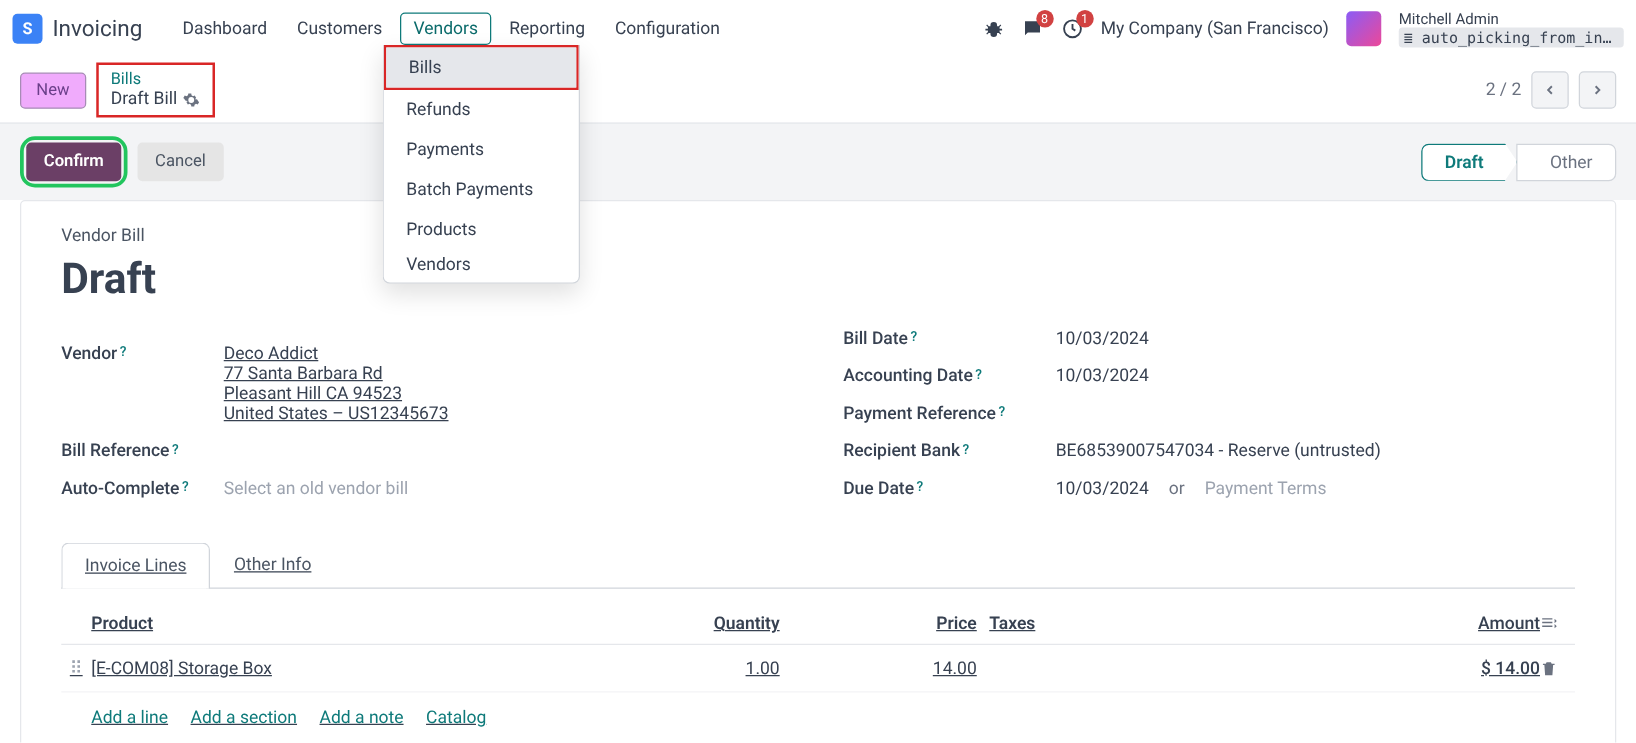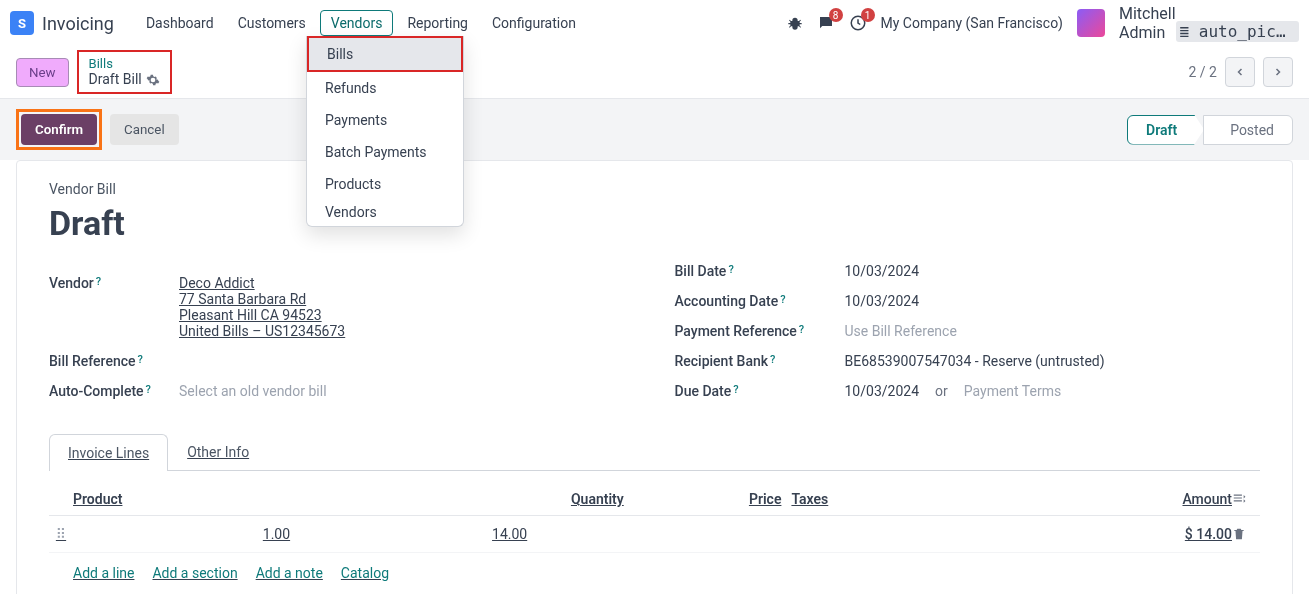--- a/index.html
+++ b/index.html
@@ -10,37 +10,37 @@
 .app-icon { width: 24px; height: 24px; background: #3b82f6; border-radius: 4px; display: flex; align-items: center; justify-content: center; color: #fff; font-weight: 700; font-size: 13px; margin-right: 4px;}
 .app-name { font-size: 18px; color: #374151; margin-right: 18px; }
 .navlink { padding: 4px 10px; color: #374151; cursor: pointer; border-radius: 4px; }
 .navlink.active { border: 1px solid #0e7a7a; color: #0b6b6b; }
 .topnav-spacer { flex: 1; }
 .top-right { display: flex; align-items: center; gap: 14px; }
 .icon-wrap { position: relative; display: inline-flex; align-items: center; }
 .badge { position: absolute; top: -6px; right: -8px; background: #d14141; color: #fff; border-radius: 999px; font-size: 10px; min-width: 14px; height: 14px; display: flex; align-items: center; justify-content: center; padding: 0 3px;}
 .company-name { color: #374151; }
 .avatar { width: 28px; height: 28px; border-radius: 4px; background: linear-gradient(135deg,#8b5cf6,#ec4899); display: inline-block; }
-.user-stack { display: flex; flex-direction: row; font-size: 16px; line-height: 1.2; max-width: 180px; align-items: flex-end; }
+.user-stack { display: flex; flex-direction: column; font-size: 12px; line-height: 1.2; max-width: 180px; }
 .user-sub { background:#e5e7eb; padding:1px 4px; border-radius:3px; font-family: ui-monospace, SFMono-Regular, Menlo, monospace; color:#374151; overflow:hidden; text-overflow: ellipsis; white-space:nowrap; }
 .user-sub::before { content: "≣ "; }
 
 
 .subbar { height: 52px; display: flex; align-items: center; padding: 0 16px; gap: 8px; }
 .btn-new { border: 1px solid #a78bb5; background: #f0abfc; color: #6b3f8a; padding: 6px 12px; border-radius: 4px; cursor: pointer; }
 .breadcrumb-box { border: 2px solid #d92626; padding: 4px 10px; display: flex; flex-direction: column; line-height: 1.2; }
 .bc-top { color: #0e7a7a; font-size: 13px; cursor: pointer; }
 .bc-bottom { color: #374151; font-size: 14px; display: flex; align-items: center; gap: 4px; }
 .subbar-spacer { flex: 1; }
 .pager { display: flex; align-items: center; gap: 8px; color: #6b7280; }
 .pager-btn { width: 30px; height: 30px; border: 1px solid #d1d5db; background: #f3f4f6; border-radius: 4px; display: flex; align-items: center; justify-content: center; cursor: pointer; color:#6b7280; }
 
 
 .actionrow { background: #f3f4f6; padding: 10px 16px; display: flex; align-items: center; gap: 8px; border-top: 1px solid #e5e7eb; }
-.btn-confirm-wrap { border: 3px solid #f97316; padding: 2px; border-radius:0;}
+.btn-confirm-wrap { border: 3px solid #22c55e; padding: 2px; border-radius:12px;}
 .btn-confirm { background: #6b3f66; color: #fff; border: none; padding: 8px 14px; border-radius: 4px; font-weight: 600; cursor: pointer; }
 .btn-cancel { background: #e5e5e5; color: #4b5563; border: none; padding: 8px 14px; border-radius: 4px; cursor: pointer; }
 .actionrow-spacer { flex: 1; }
 .status-pipe { display: flex; }
 .status-step { padding: 6px 18px; border: 1px solid #d1d5db; background: #fff; position: relative; color: #6b7280; }
 .status-step.first { border-radius: 6px 0 0 6px; border-color: #0e7a7a; color: #0e7a7a; font-weight: 600; clip-path: polygon(0 0, calc(100% - 10px) 0, 100% 50%, calc(100% - 10px) 100%, 0 100%); padding-right: 26px; }
 .status-step.last { border-radius: 0 6px 6px 0; margin-left:-1px; padding-left: 26px;}
 
 
 .form-area { padding: 20px 32px; border: 1px solid #e5e7eb; margin: 0 16px; border-radius: 4px; }
@@ -166,40 +166,40 @@
 </div>
 
 <div class="actionrow">
   <span class="btn-confirm-wrap">
     <button class="btn-confirm">Confirm</button>
   </span>
   <button class="btn-cancel">Cancel</button>
   <div class="actionrow-spacer"></div>
   <div class="status-pipe">
     <div class="status-step first">Draft</div>
-    <div class="status-step last">Posted</div>
+    <div class="status-step last">Other</div>
   </div>
 </div>
 
 <div class="form-area">
   <div class="section-label">Vendor Bill</div>
   <div class="big-title">Draft</div>
 
   <div class="two-col">
     <div class="col">
       <div class="frow">
         <div class="flabel">
             <span>Vendor</span>
             <span class="help-q">?</span>
           </div>
         <div class="fvalue">
           <span class="addr-line">Deco Addict</span>
           <span class="addr-line">77 Santa Barbara Rd</span>
           <span class="addr-line">Pleasant Hill CA 94523</span>
-          <span class="addr-line">United Bills – US12345673</span>
+          <span class="addr-line">United States – US12345673</span>
         </div>
       </div>
       <div class="frow">
         <div class="flabel">
             <span>Bill Reference</span>
             <span class="help-q">?</span>
           </div>
         <div class="fvalue"></div>
       </div>
       <div class="frow">
@@ -224,21 +224,20 @@
             <span>Accounting Date</span>
             <span class="help-q">?</span>
           </div>
         <div class="fvalue">10/03/2024</div>
       </div>
       <div class="frow">
         <div class="flabel" style="width:170px">
             <span>Payment Reference</span>
             <span class="help-q">?</span>
           </div>
-        <div class="fvalue placeholder">Use Bill Reference</div>
       </div>
       <div class="frow">
         <div class="flabel" style="width:170px">
             <span>Recipient Bank</span>
             <span class="help-q">?</span>
           </div>
         <div class="fvalue">BE68539007547034 - Reserve (untrusted)</div>
       </div>
       <div class="frow">
         <div class="flabel" style="width:170px">
@@ -268,20 +267,21 @@
         <div class="c-taxes">Taxes</div>
         <div class="c-amount">Amount</div>
         <div class="c-opt">
           <svg width="14" height="14" viewBox="0 0 24 24" fill="#6b7280">
               <path d="M3 6h14v2H3V6zm0 5h14v2H3v-2zm0 5h14v2H3v-2zm17-9l3 3-3 3V7zm0 7l3 3-3 3v-6z"></path>
             </svg>
         </div>
       </div>
       <div class="linerow">
         <div class="c-handle">⠿</div>
+        <div class="c-product">[E-COM08] Storage Box</div>
         <div class="c-qty">1.00</div>
         <div class="c-price">14.00</div>
         <div class="c-taxes"></div>
         <div class="c-amount">$ 14.00</div>
         <div class="c-del">
           <svg width="14" height="14" viewBox="0 0 24 24" fill="#6b7280">
               <path d="M6 7h12l-1 14H7L6 7zm3-4h6l1 2H8l1-2zM4 5h16v2H4V5z"></path>
             </svg>
         </div>
       </div>

